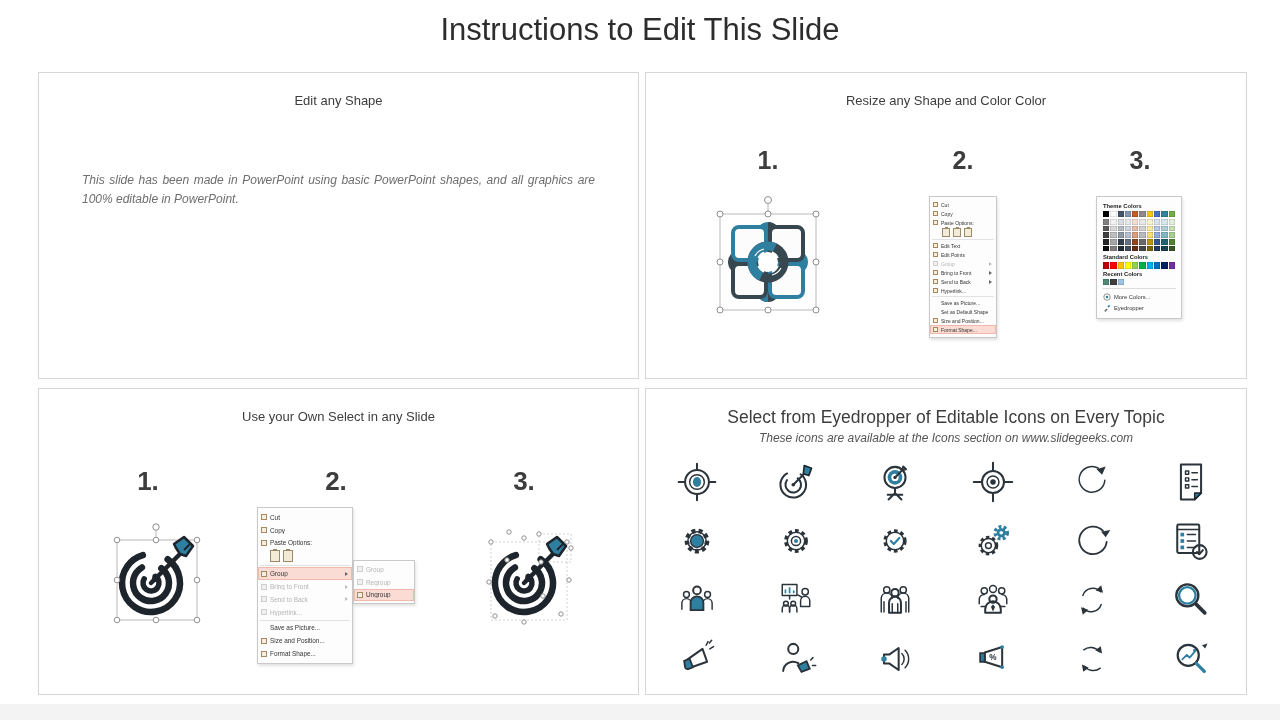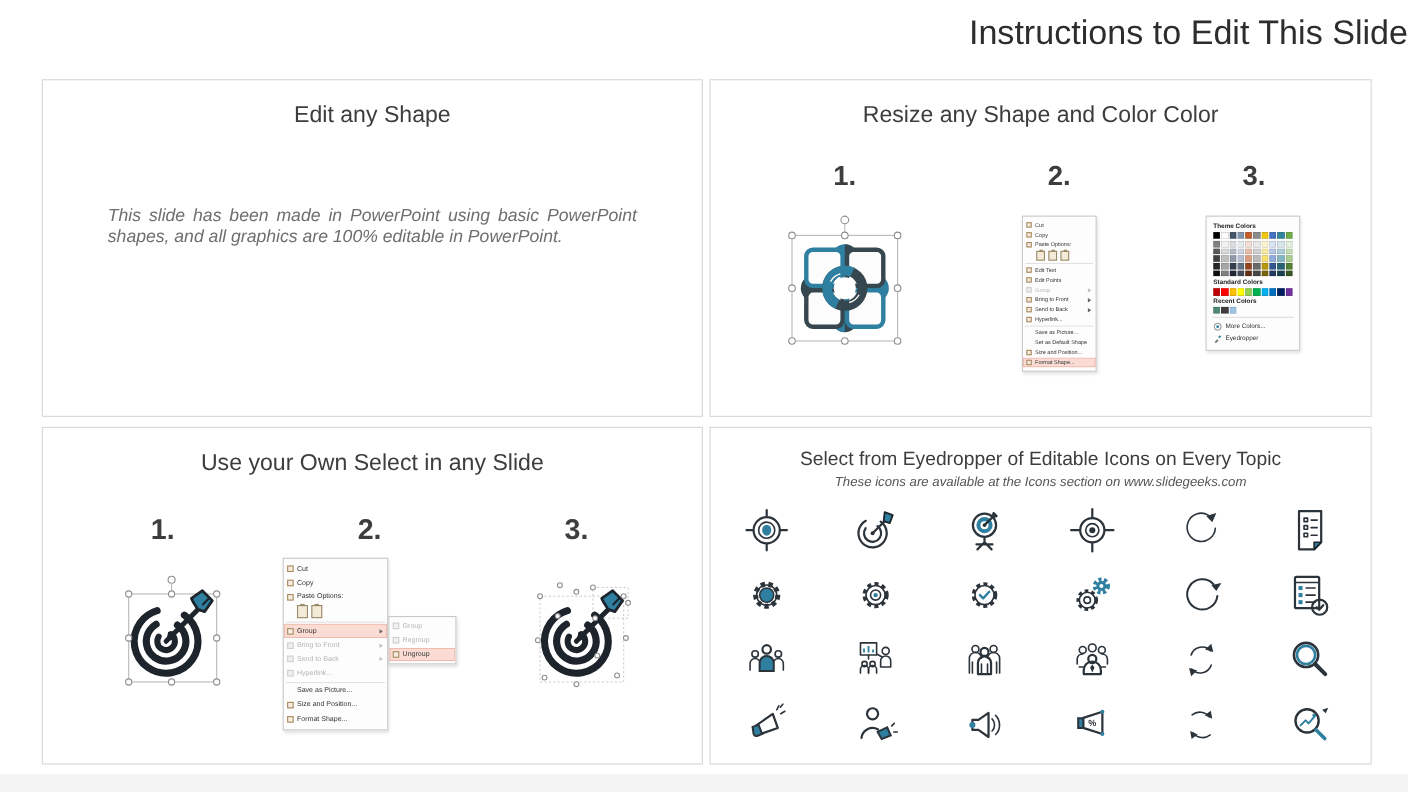--- a/index.html
+++ b/index.html
@@ -1,28 +1,28 @@
 <!DOCTYPE html>
 <html><head>
 <meta charset="utf-8">
 <style>
   html,body{margin:0;padding:0;background:#fff;}
   body{font-family:"Liberation Sans", sans-serif; width:1280px; height:720px; position:relative; overflow:hidden; color:#3a3a3a;}
   .slide{position:absolute; inset:0; background:#ffffff;}
   .bottom-strip{position:absolute; left:0; right:0; bottom:0; height:16px; background:#f3f3f3;}
-  .title{position:absolute; top:12px; left:0; width:100%; text-align:right; font-size:31px; font-weight:400; color:#2d2d2d; margin:0;}
+  .title{position:absolute; top:12px; left:0; width:100%; text-align:center; font-size:31px; font-weight:400; color:#2d2d2d; margin:0;}
   .box{position:absolute; border:1px solid #d6d6d6; background:#fff;}
   .tl{left:38px; top:72px; width:599px; height:305px;}
   .tr{left:645px; top:72px; width:600px; height:305px;}
   .bl{left:38px; top:388px; width:599px; height:305px;}
   .br{left:645px; top:388px; width:600px; height:305px;}
-  .boxhead{margin:0; position:absolute; top:20px; left:0; width:100%; text-align:center; font-size:21px; font-weight:400; color:#3d3d3d;}
+  .boxhead{margin:0; position:absolute; top:20px; left:0; width:100%; text-align:center; font-size:13px; font-weight:400; color:#3d3d3d;}
   .boxhead.small{font-size:17.5px; top:18px;}
   .subhead{position:absolute; top:42px; left:0; width:100%; text-align:center; font-style:italic; font-size:12px; color:#555;}
-  .para{position:absolute; left:43px; right:43px; font-style:italic; font-size:16px; line-height:19px; color:#6e6e6e; text-align:justify; margin:16px;}
+  .para{position:absolute; left:43px; right:43px; font-style:italic; font-size:12px; line-height:19px; color:#6e6e6e; text-align:justify; margin:0;}
   .p1{top:98px;} .p2{top:174px;}
   .stepnum{position:absolute; transform:translateX(-50%); font-size:25px; font-weight:700; color:#3d3d3d;}
 
   
   .art{position:absolute;}
   .shape-art{left:703px; top:192px; width:130px; height:142px;}
   .target-art-1{left:104px; top:520px; width:104px; height:110px;}
   .target-art-2{left:477px; top:520px; width:104px; height:110px;}
 
   

